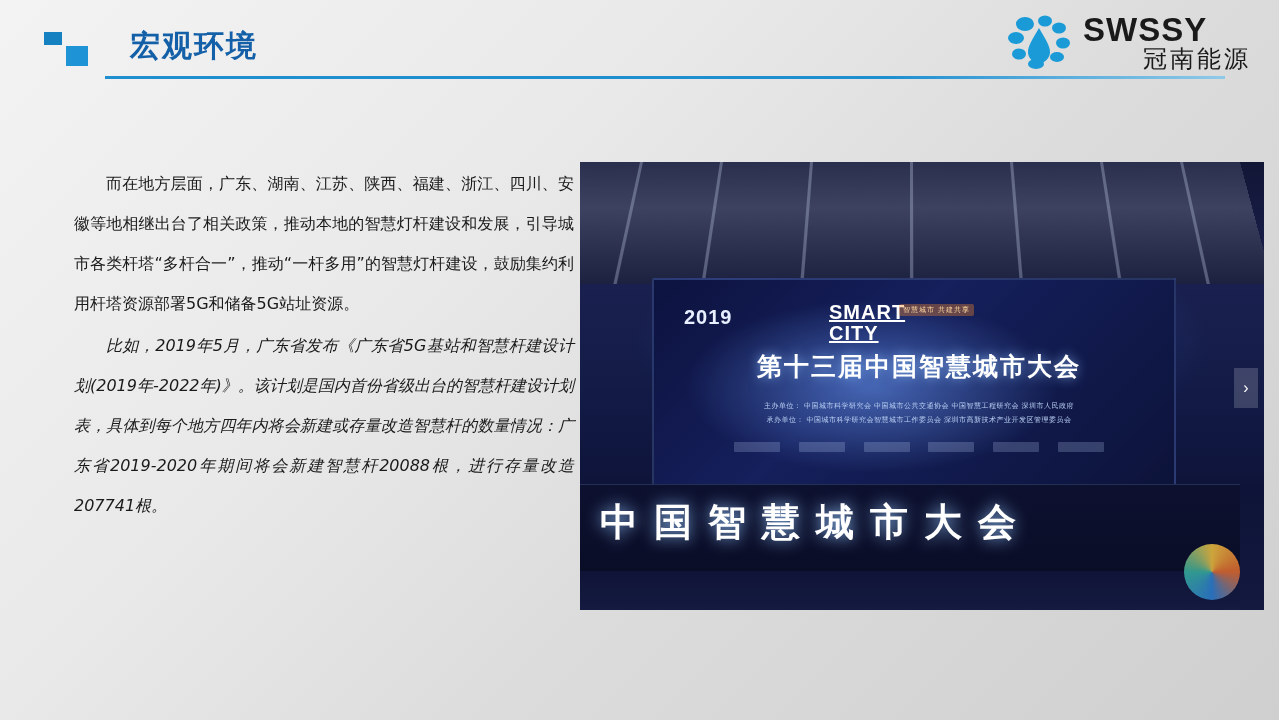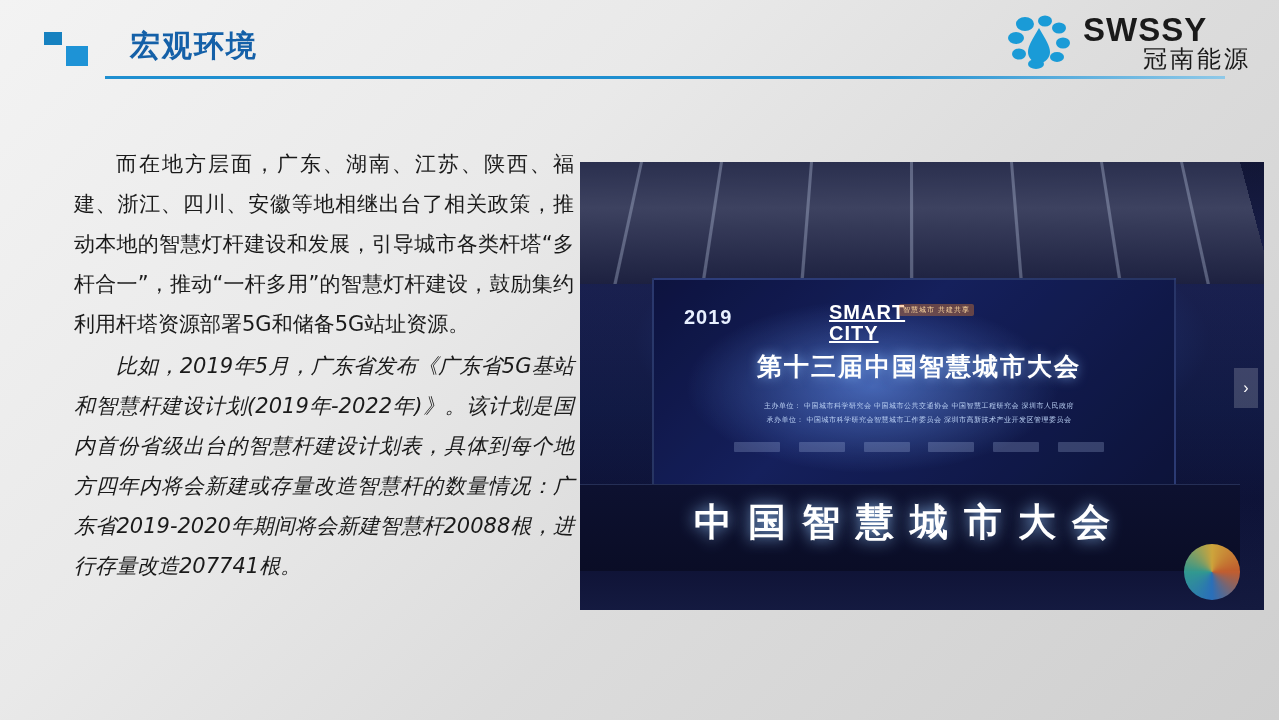--- a/index.html
+++ b/index.html
@@ -113,23 +113,23 @@
     top: 10px;
     font-size: 23px;
     font-weight: bold;
     color: #2b2b2b;
     letter-spacing: 1px;
   }
   
   .body-text {
     position: absolute;
     left: 74px;
-    top: 144px;
+    top: 164px;
     width: 500px;
-    font-size: 21px;
+    font-size: 16px;
     line-height: 40px;
     color: #1a1a1a;
     text-align: justify;
     font-family: "DejaVu Sans", sans-serif;
   }
   .para {
     margin: 0 0 0 0;
     text-indent: 2em;
   }
   .para + .para {
@@ -268,21 +268,20 @@
     width: 660px;
     height: 86px;
     background: linear-gradient(180deg, #0d1130 0%, #0a0d26 100%);
     border-top: 1px solid rgba(120,150,230,0.25);
   }
   .banner-text {
     position: absolute;
     left: 20px;
     top: 12px;
     width: 620px;
-    text-align: center;
     color: #ffffff;
     font-size: 38px;
     font-weight: bold;
     letter-spacing: 16px;
     text-shadow: 0 0 16px rgba(150,200,255,0.9);
   }
   .orb {
     position: absolute;
     right: 24px;
     bottom: 10px;

